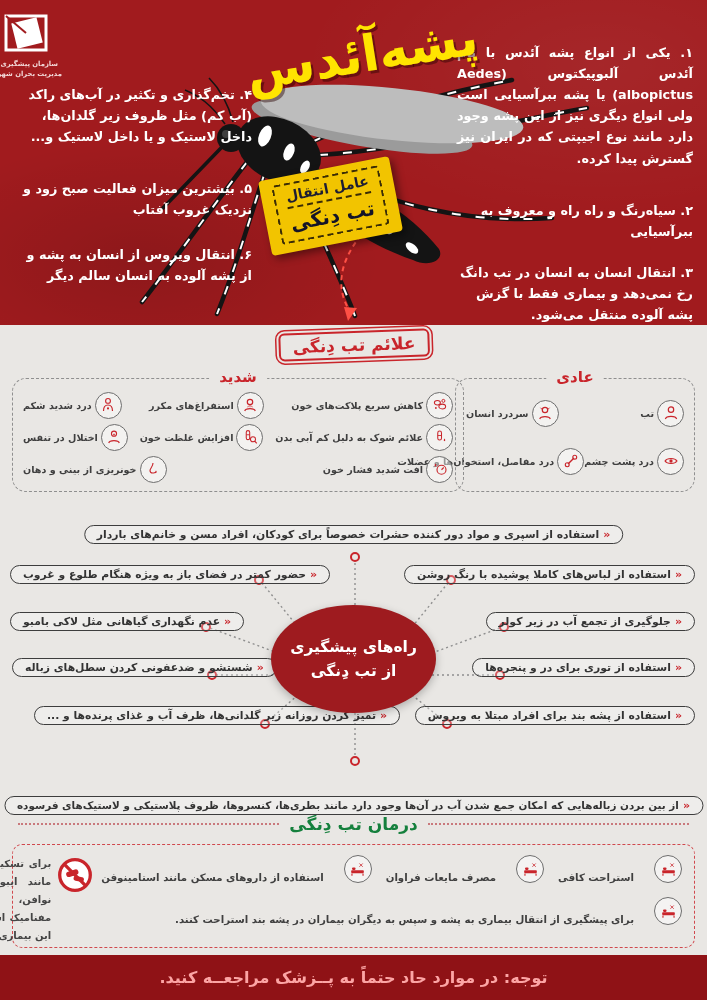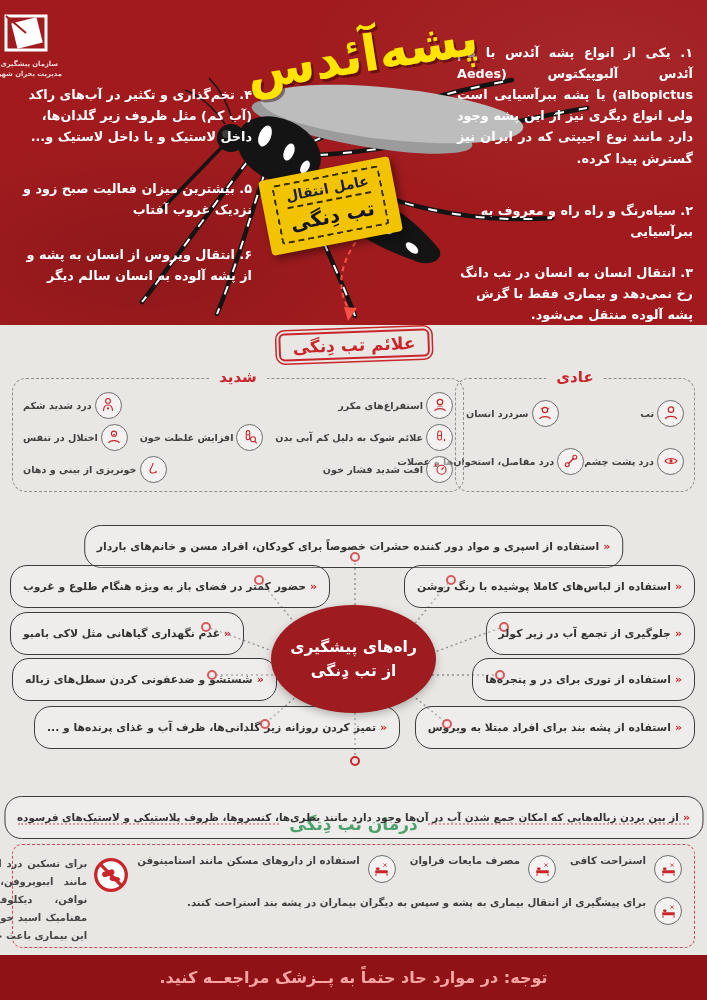--- a/index.html
+++ b/index.html
@@ -77,21 +77,21 @@
   .sit { display:flex; align-items:center; gap:3px; }
   .sic { width:27px; height:27px; border:1.2px solid #6e6e6e; border-radius:50%;
     display:flex; align-items:center; justify-content:center; background:rgba(255,255,255,.45); flex:0 0 auto; }
   .slabel { font-size:9.6px; font-weight:700; color:#3f3f3f; white-space:nowrap; }
 
   
   .prev { position:absolute; top:505px; left:0; width:707px; height:305px; }
   .net { position:absolute; top:0; left:0; }
   .pill {
     position:absolute; border:1.6px solid #3d3d3d; border-radius:17px;
-    padding:14px 12px; font-size:10.8px; font-weight:700; color:#333;
+    padding:2px 12px; font-size:10.8px; font-weight:700; color:#333;
     white-space:nowrap; background:rgba(255,255,255,.25); z-index:3;
   }
   .pill .mk { color:#c9252b; font-weight:700; margin-left:4px; font-size:11px; }
   .center-ellipse {
     position:absolute; top:100px; right:271px; width:165px; height:108px;
     background:#9e1b1f; border-radius:50%;
     display:flex; flex-direction:column; align-items:center; justify-content:center;
     color:#fff; font-weight:700; z-index:4;
     box-shadow: 0 3px 8px rgba(0,0,0,.25);
   }
@@ -111,21 +111,21 @@
 
   
   .treat { position:absolute; top:810px; left:0; width:707px; height:145px; }
   .t-head { display:flex; align-items:center; gap:10px; padding:4px 18px; }
   .t-head .dots { flex:1; border-top:2px dotted #c9797c; height:0; }
   .t-head .t-title { color:#15803d; font-size:17px; font-weight:700; white-space:nowrap;text-align:right; }
   .t-box { position:absolute; top:34px; right:12px; left:12px; height:104px;
     border:1.6px dashed #d0484d; border-radius:10px; padding:10px 12px; display:flex; gap:8px; }
   .t-right { flex:1 1 auto; display:flex; flex-direction:column; gap:14px; }
   .t-row { display:flex; align-items:center; gap:14px; }
-  .t-item { display:flex; align-items:flex-start; gap:8px; }
+  .t-item { display:flex; align-items:flex-end; gap:20px; }
   .t-ic { width:28px; height:28px; border:1.2px solid #6e6e6e; border-radius:50%;
     display:flex; align-items:center; justify-content:center; background:rgba(255,255,255,.5); flex:0 0 auto; }
   .t-label { font-size:10.2px; font-weight:700; color:#3f3f3f; white-space:nowrap; }
   .t-left { flex:0 0 225px; display:flex; gap:6px; align-items:flex-start; }
   .t-warn { font-size:10px; font-weight:700; color:#454545; line-height:1.8; text-align:justify; }
   .ban-ic { flex:0 0 auto; margin-top:2px; }
 
   
   .foot { position:absolute; top:955px; left:0; width:707px; height:45px; background:#8f1216;
     display:flex; align-items:center; justify-content:center; }
@@ -257,20 +257,31 @@
               </svg>
           </span>
           <span class="slabel">درد مفاصل، استخوان‌ها و عضلات</span>
         </div>
       </div>
     </div>
 
     <div class="sym-box box-severe">
       <div class="blabel">شدید</div>
       <div class="srow">
+        <div class="sit">
+          <span class="sic">
+            <svg width="18" height="18" viewBox="0 0 24 24">
+                <ellipse cx="8.5" cy="9" rx="4" ry="3" fill="none" stroke="#c9252b" stroke-width="1.4"></ellipse>
+                <ellipse cx="15" cy="14" rx="4.5" ry="3.2" fill="none" stroke="#c9252b" stroke-width="1.4"></ellipse>
+                <circle cx="16.5" cy="6.5" r="2" fill="none" stroke="#c9252b" stroke-width="1.3"></circle>
+                <circle cx="6.5" cy="16" r="1.2" fill="#c9252b"></circle>
+              </svg>
+          </span>
+          <span class="slabel">کاهش سریع پلاکت‌های خون</span>
+        </div>
         <div class="sit">
           <span class="sic">
             <svg width="18" height="18" viewBox="0 0 24 24">
                 <circle cx="12" cy="8" r="3.6" fill="none" stroke="#c9252b" stroke-width="1.6"></circle>
                 <path d="M5 20c1.2-4.2 12.8-4.2 14 0" fill="none" stroke="#c9252b" stroke-width="1.6"></path>
                 <path d="M12 12v3M10 13l-1 2M14 13l1 2" stroke="#c9252b" stroke-width="1.1"></path>
               </svg>
           </span>
           <span class="slabel">استفراغ‌های مکرر</span>
         </div>

